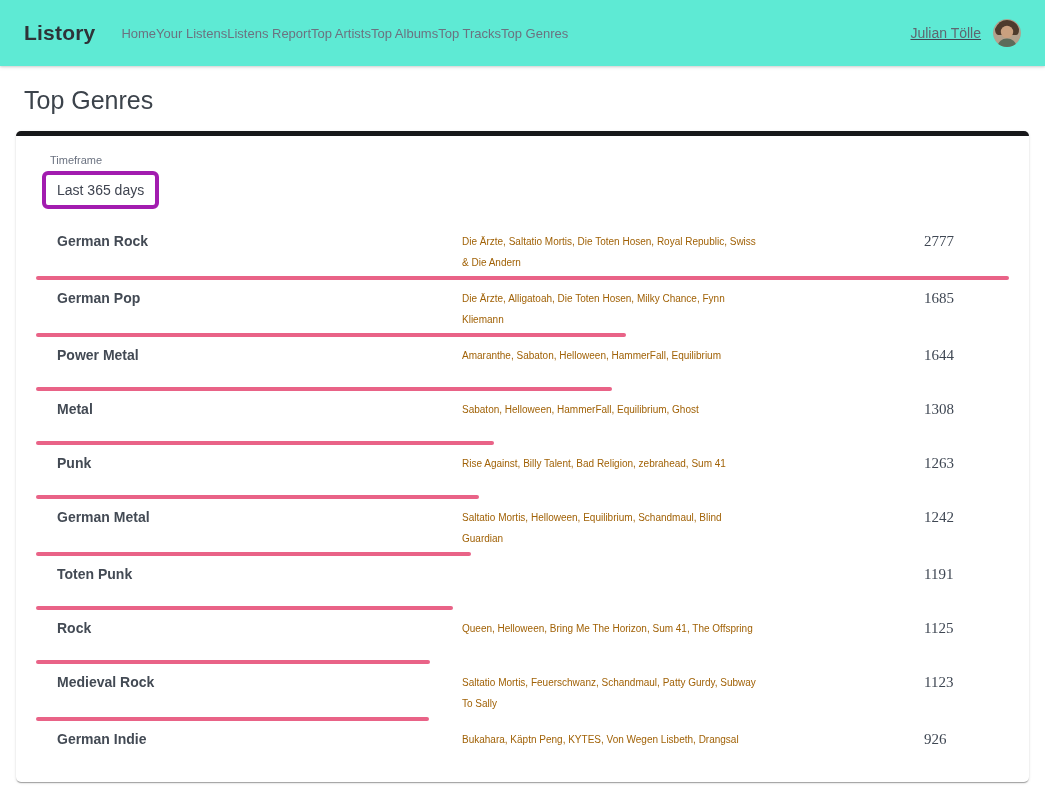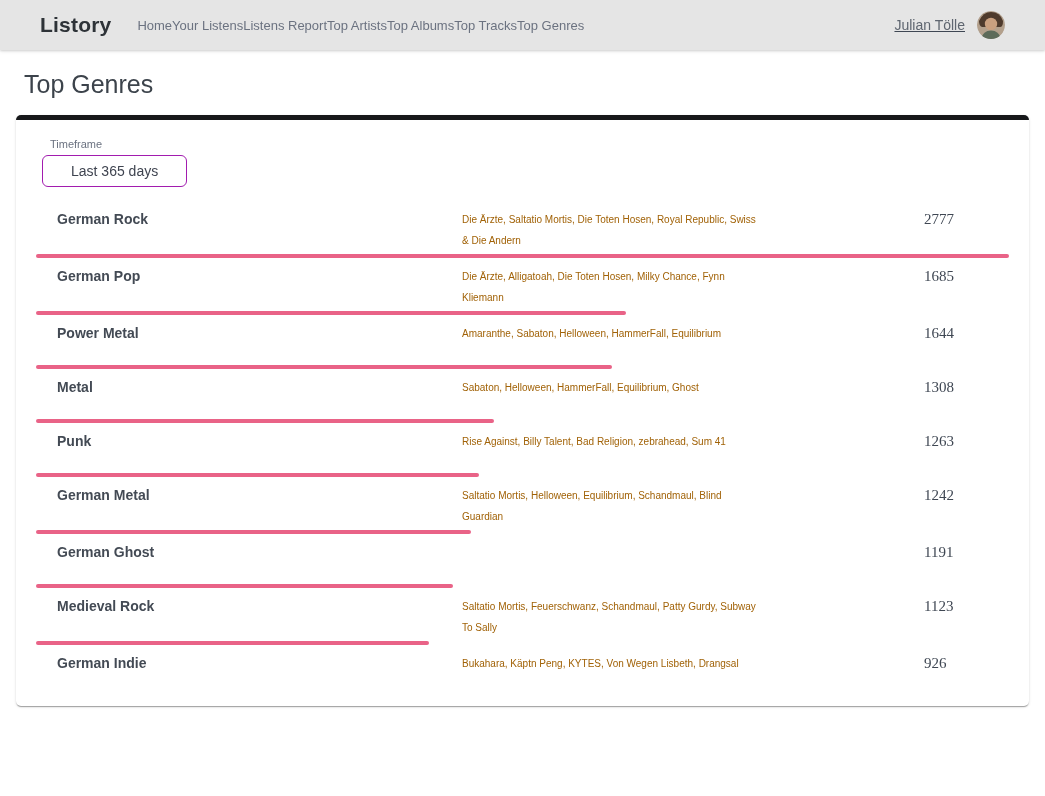--- a/index.html
+++ b/index.html
@@ -6,24 +6,24 @@
   html, body { margin: 0; padding: 0; }
   body {
     width: 1045px; height: 796px; overflow: hidden;
     background: #ffffff;
     font-family: "Liberation Sans", sans-serif;
     color: #3f4753;
   }
 
   
   .navbar {
-    height: 50px;
+    height: 66px;
     display: flex; align-items: center;
-    padding: 0 40px;
-    background: #e5e5e5;
+    padding: 0 24px;
+    background: #5eead4;
     box-shadow: 0 1px 2px rgba(0,0,0,.14), 0 2px 4px rgba(0,0,0,.06);
     position: relative; z-index: 5;
   }
   .brand {
     font-size: 21px; font-weight: 700; color: #2e3338;
     margin-right: 26px; cursor: pointer; letter-spacing: .2px;
   }
   .nav-links { display: flex; align-items: center; }
   .nav-link {
     font-size: 13px; color: #6b7280; text-decoration: none; cursor: pointer;
@@ -53,23 +53,23 @@
     box-shadow: 0 2px 1px -1px rgba(0,0,0,.2), 0 1px 1px 0 rgba(0,0,0,.14), 0 1px 3px 0 rgba(0,0,0,.12);
     padding: 12px 20px 4px;
   }
 
   .tf-label {
     font-size: 11px; color: #6b7280; margin: 6px 0 5px 14px;
   }
   .tf-button {
     display: inline-block;
     margin-left: 6px;
-    border: 1px solid #a21caf; border-radius: 6px;
+    border: 4px solid #a21caf; border-radius: 6px;
     background: #fff;
-    padding: 7px 28px;
+    padding: 7px 11px;
     font-size: 14px; color: #3f4450;
     font-family: "Liberation Sans", sans-serif;
     cursor: pointer;
   }
 
   
   .genre-table { margin-top: 17px; }
   .row {
     position: relative;
     display: flex; align-items: flex-start;
@@ -160,23 +160,29 @@
         <div class="count">1263</div>
         <div class="bar" style="width: 45.48%; background: rgb(233, 99, 135);"></div>
       </div>
       <div class="row">
         <div class="genre">German Metal</div>
         <div class="artists">Saltatio Mortis, Helloween, Equilibrium, Schandmaul, Blind Guardian</div>
         <div class="count">1242</div>
         <div class="bar" style="width: 44.72%; background: rgb(233, 99, 135);"></div>
       </div>
       <div class="row">
-        <div class="genre">German Ghost</div>
+        <div class="genre">Toten Punk</div>
         <div class="count">1191</div>
         <div class="bar" style="width: 42.89%; background: rgb(233, 99, 135);"></div>
+      </div>
+      <div class="row">
+        <div class="genre">Rock</div>
+        <div class="artists">Queen, Helloween, Bring Me The Horizon, Sum 41, The Offspring</div>
+        <div class="count">1125</div>
+        <div class="bar" style="width: 40.51%; background: rgb(233, 99, 135);"></div>
       </div>
       <div class="row">
         <div class="genre">Medieval Rock</div>
         <div class="artists">Saltatio Mortis, Feuerschwanz, Schandmaul, Patty Gurdy, Subway To Sally</div>
         <div class="count">1123</div>
         <div class="bar" style="width: 40.44%; background: rgb(233, 99, 135);"></div>
       </div>
       <div class="row">
         <div class="genre">German Indie</div>
         <div class="artists">Bukahara, Käptn Peng, KYTES, Von Wegen Lisbeth, Drangsal</div>

